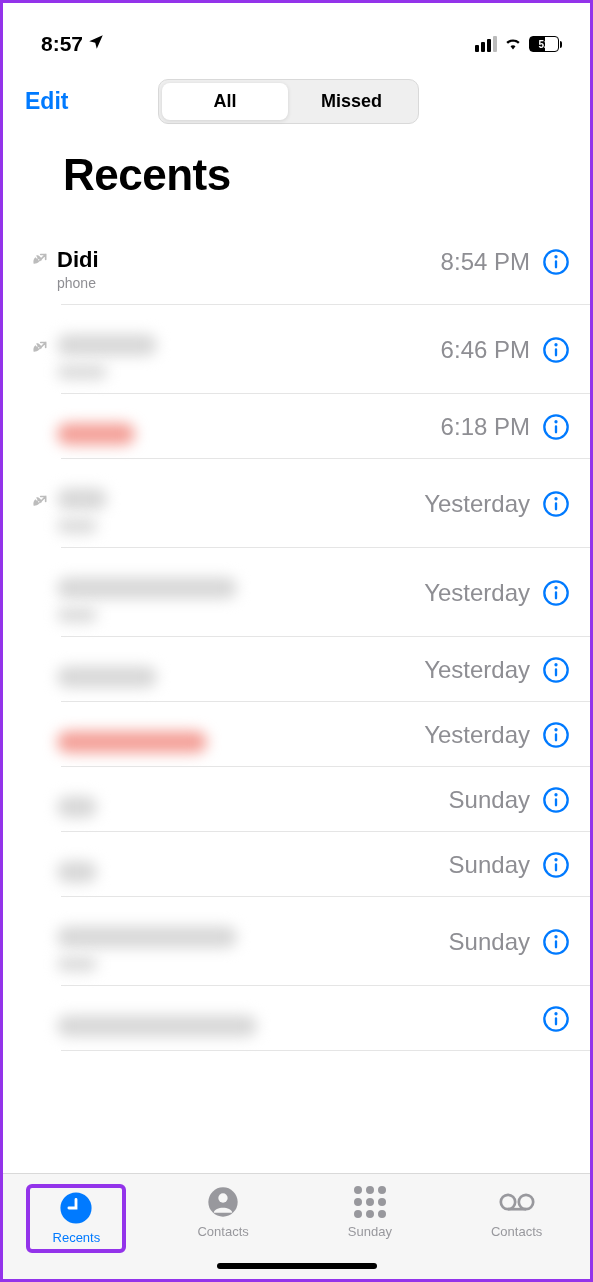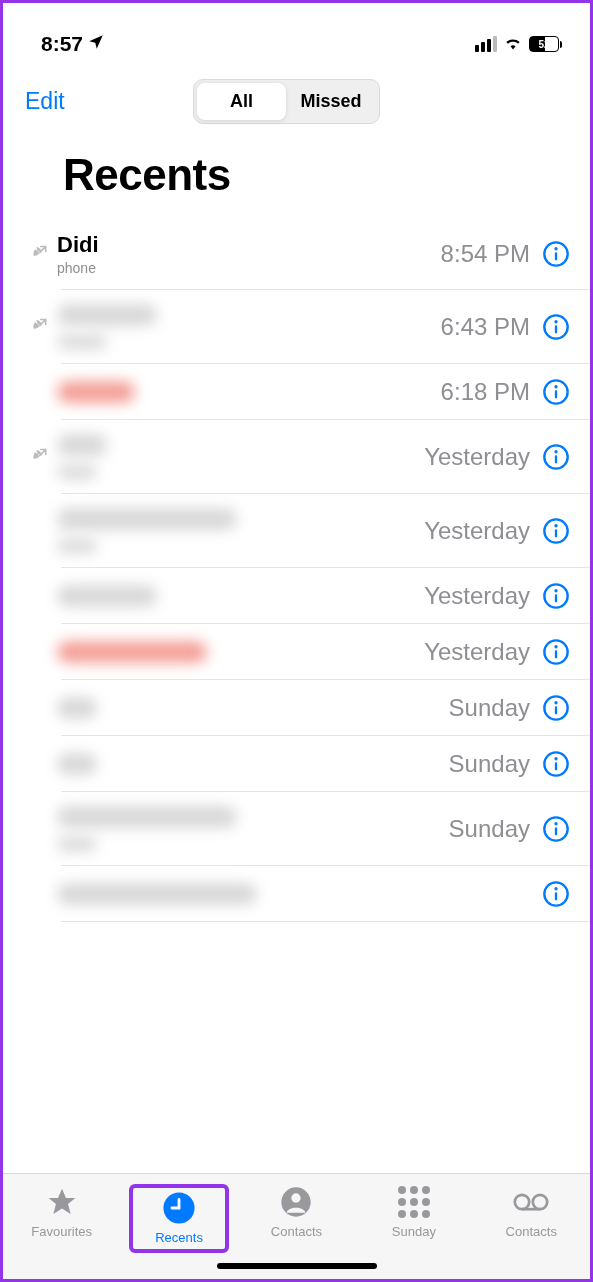--- a/index.html
+++ b/index.html
@@ -36,30 +36,30 @@
 
     .header-row {
       display: flex;
       align-items: center;
       padding: 22px 22px 0 22px;
       gap: 12px;
     }
     .edit-btn {
       color: #007aff;
       font-size: 23px;
-      font-weight: 400;
+      font-weight: 700;
       flex: 0 0 auto;
     }
     .segment-wrap { flex: 1; display: flex; justify-content: center; }
     .segment {
       display: flex;
       background: #efefef;
       border-radius: 10px;
       padding: 3px;
-      width: 187px;
+      width: 261px;
       border: 1px solid #d9d9d9;
     }
     .segment-item {
       flex: 1;
       text-align: center;
       padding: 8px 0;
       font-size: 18px;
       font-weight: 600;
       color: #000;
       border-radius: 8px;
@@ -88,21 +88,21 @@
     .row-divider {
       position: absolute;
       bottom: 0;
       left: 58px;
       right: 0;
       height: 1px;
       background: #e5e5e5;
     }
     .call-icon-col { width: 36px; display: flex; justify-content: center; align-items: flex-start; padding-top: 4px; }
     .outgoing-icon { color: #bcbcbc; }
-    .call-name-col { flex: 1; min-width: 0; }
+    .call-name-col { flex: 1; min-width: 0; margin-top: 15px; }
     .call-name { font-size: 22px; font-weight: 600; color: #000; }
     .call-sub { font-size: 14px; color: #8e8e93; margin-top: 2px; }
     .call-time-col { display: flex; align-items: center; gap: 12px; }
     .call-time { font-size: 24px; color: #8e8e93; }
     .info-btn { color: #007aff; display: flex; }
 
     .blur-pill {
       background: #d8d8d8;
       border-radius: 12px;
       filter: blur(7px);
@@ -235,21 +235,21 @@
         <span class="outgoing-icon"><svg width="20" height="20" viewBox="0 0 24 24">
             <path d="M6 18 C6 18 4 11 9 7 L12 10 C12 10 13 9 12 7 L10 4 C10 4 13 2 17 6 C21 10 19 13 19 13 L16 11 C14 10 13 11 13 11 L16 14 C12 19 6 18 6 18 Z" fill="currentColor" transform="scale(0.7) translate(2,2)"></path>
             <path d="M14 3 L20 3 L20 9 M20 3 L13 10" stroke="currentColor" stroke-width="2" fill="none" stroke-linecap="round"></path>
           </svg></span>
       </div>
       <div class="call-name-col">
         <div class="blur-pill" style="width: 100px;"></div>
         <div class="blur-sub" style="width: 50px;"></div>
       </div>
       <div class="call-time-col">
-        <span class="call-time">6:43 PM</span>
+        <span class="call-time">6:46 PM</span>
         <span class="info-btn">
           <svg width="28" height="28" viewBox="0 0 24 24">
             <circle cx="12" cy="12" r="10" fill="none" stroke="currentColor" stroke-width="2"></circle>
             <circle cx="12" cy="7.5" r="1.4" fill="currentColor"></circle>
             <rect x="11" y="10.5" width="2" height="7" rx="1" fill="currentColor"></rect>
           </svg>
         </span>
       </div>
       <div class="row-divider"></div>
     </div>
@@ -410,28 +410,20 @@
             <circle cx="12" cy="7.5" r="1.4" fill="currentColor"></circle>
             <rect x="11" y="10.5" width="2" height="7" rx="1" fill="currentColor"></rect>
           </svg>
         </span>
       </div>
       <div class="row-divider"></div>
     </div>
   </div>
 
 <div class="tab-bar">
-  <div class="tab-item">
-    <span class="tab-icon">
-      <svg width="32" height="32" viewBox="0 0 24 24">
-          <path fill="currentColor" d="M12 2 L15 9 L22 9 L16.5 13.5 L18.5 21 L12 16.8 L5.5 21 L7.5 13.5 L2 9 L9 9 Z"></path>
-        </svg>
-    </span>
-    <span>Favourites</span>
-  </div>
   <div class="tab-item active highlight-box">
     <span class="tab-icon">
       <svg width="34" height="34" viewBox="0 0 24 24">
           <circle cx="12" cy="12" r="11" fill="currentColor"></circle>
           <path d="M12 6 L12 12 L7 12" stroke="#fff" stroke-width="2" fill="none" stroke-linecap="round"></path>
         </svg>
     </span>
     <span>Recents</span>
   </div>
   <div class="tab-item">

